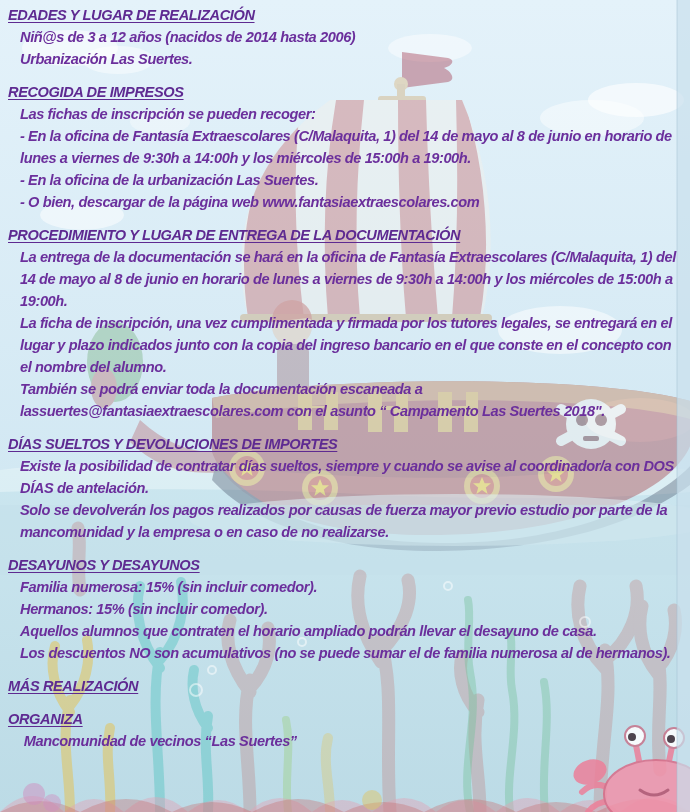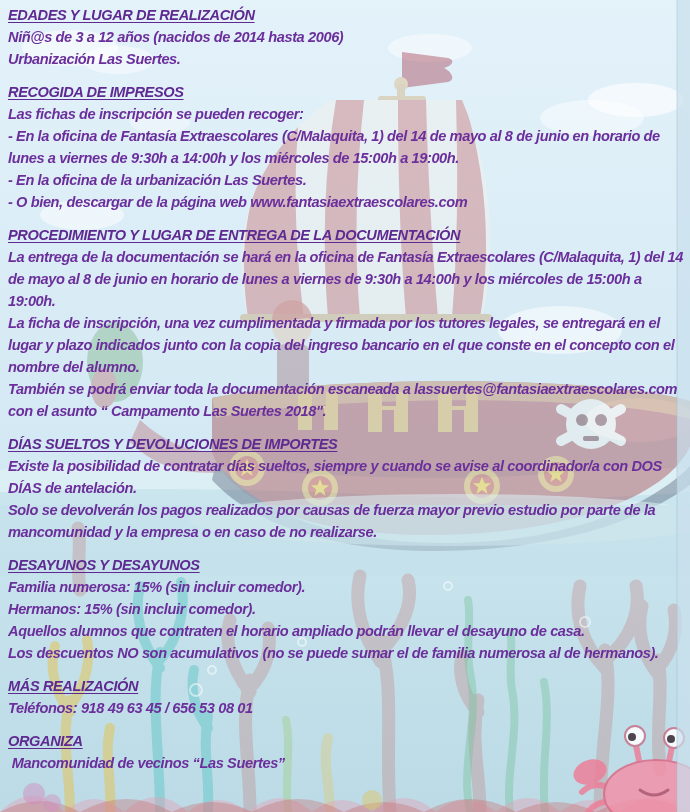--- a/index.html
+++ b/index.html
@@ -19,21 +19,21 @@
     font-size:14.6px;line-height:22px;letter-spacing:-0.4px;
     color:#6b2f9c;
   }
   .section{margin:0 0 11px 0;}
   .heading{
     color:#5e2a91;
     text-decoration:underline;
     text-underline-offset:2px;
     white-space:pre-wrap;
   }
-  .para{white-space:pre-wrap;}
+  .para{white-space:pre-wrap;margin-left:12px;}
 </style>
 </head>
 <body>
 
 <div class="page">
 
   <svg class="bg" width="690" height="812" viewBox="0 0 690 812" aria-hidden="true">
     <defs>
       <linearGradient id="skyGrad" x1="0" y1="0" x2="0" y2="1">
         <stop offset="0" stop-color="#e4f2fa"></stop>
@@ -245,23 +245,20 @@
       <div>
           <div class="para">Familia numerosa: 15% (sin incluir comedor).</div>
           <div class="para">Hermanos: 15% (sin incluir comedor).</div>
           <div class="para">Aquellos alumnos que contraten el horario ampliado podrán llevar el desayuno de casa.</div>
           <div class="para">Los descuentos NO son acumulativos (no se puede sumar el de familia numerosa al de hermanos).</div>
         </div>
     </div>
 
     <div class="section">
       <div class="heading">MÁS REALIZACIÓN</div>
-      <div>
-          <div class="para">Teléfonos: 918 49 63 45 / 656 53 08 01</div>
-        </div>
     </div>
 
     <div class="section">
       <div class="heading">ORGANIZA</div>
       <div>
           <div class="para"> Mancomunidad de vecinos “Las Suertes”</div>
         </div>
     </div>
   </div>
 

